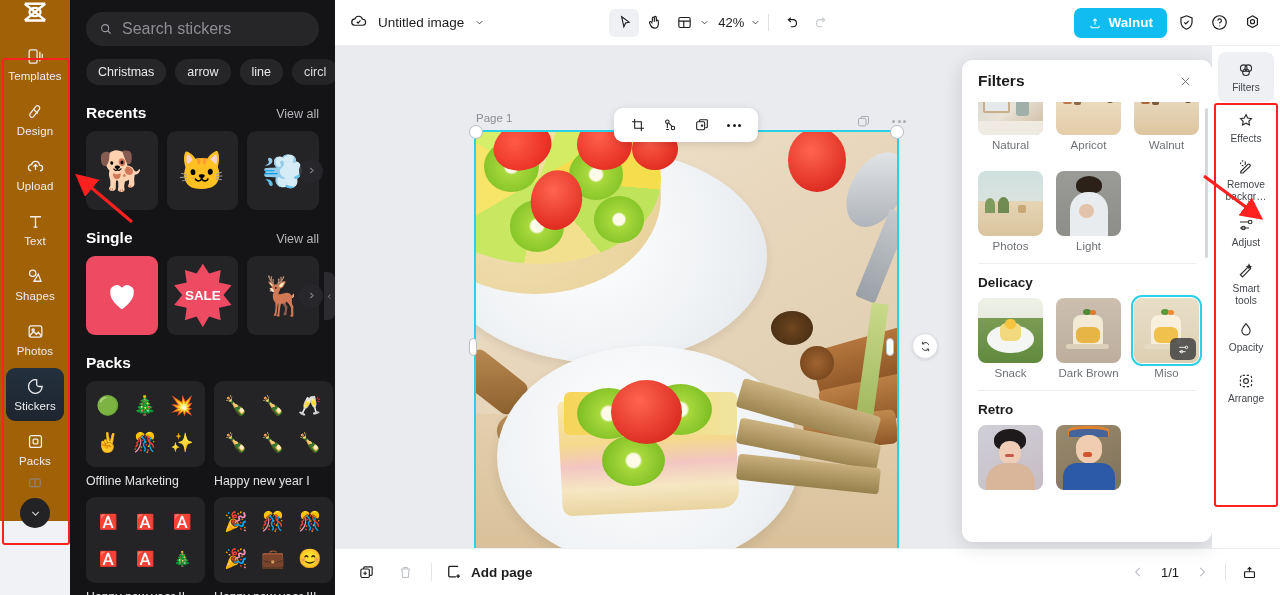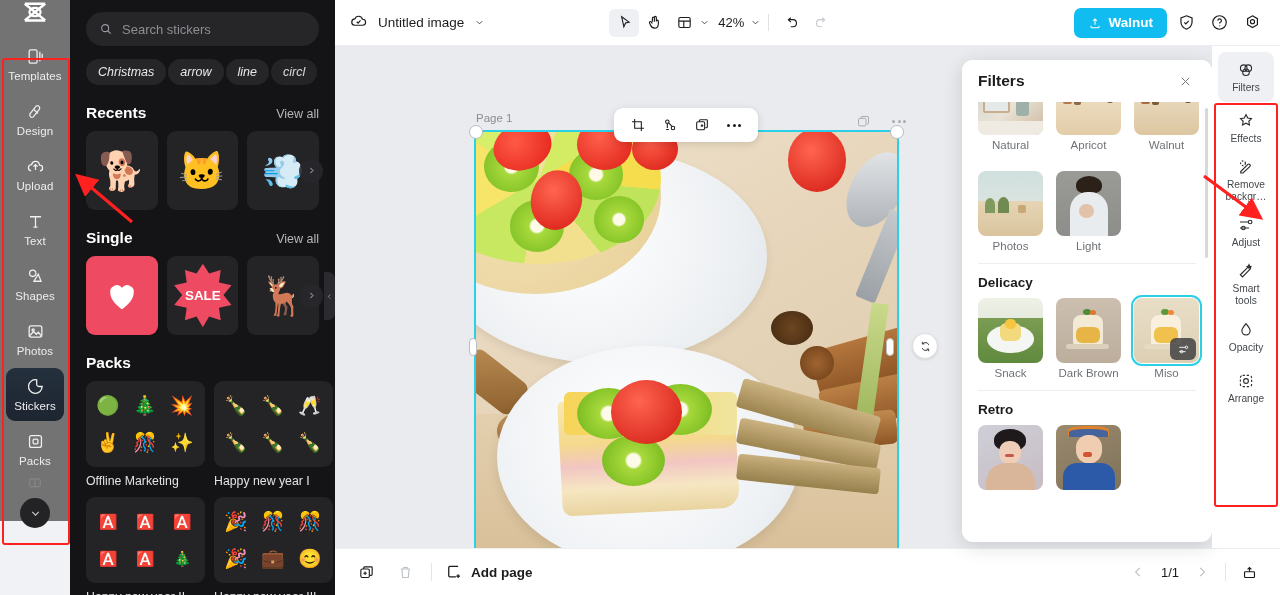--- a/index.html
+++ b/index.html
@@ -6,21 +6,21 @@
   html, body {
     width: 1280px; height: 595px;
     overflow: hidden;
     font-family: "Liberation Sans", sans-serif;
     background: #f0f2f5;
   }
   .app { position: relative; width: 1280px; height: 595px; display: flex; }
 
   
   .rail {
-    width: 70px; height: 521px; background: #737373;
+    width: 70px; height: 521px; background: #a16207;
     display: flex; flex-direction: column; align-items: center;
     flex: 0 0 70px; position: relative; z-index: 5;
   }
   .logo-wrap { height: 46px; display:flex; align-items:center; justify-content:center; width:100%; }
   .logo { width: 30px; height: 26px; color:#fff; }
   .rail-divider { width: 26px; height: 2px; background:#2e2e30; border-radius:2px; margin-bottom:8px; }
   .rail-items { display:flex; flex-direction:column; align-items:center; gap:2px; width:100%; padding-top:4px;}
   .rail-item {
     width: 58px; height: 53px; border-radius: 9px;
     display:flex; flex-direction:column; align-items:center; justify-content:center;
@@ -46,22 +46,22 @@
   
   .panel {
     width: 265px; flex:0 0 265px; height:595px; background:#141416;
     position:relative; overflow:hidden; padding: 0 16px;
   }
   .search-box {
     margin: 12px 0 0 0; height: 34px; background:#262629; border-radius:18px;
     display:flex; align-items:center; gap:9px; padding: 0 13px;
   }
   .search-box svg { width:14px;height:14px;stroke:#9a9aa0;fill:none;stroke-width:1.9;}
-  .search-ph { font-size:13px; color:#8d8d93; }
-  .chips { display:flex; gap:2px; margin-top:13px;font-style:italic; }
+  .search-ph { font-size:16px; color:#8d8d93; }
+  .chips { display:flex; gap:9px; margin-top:13px; }
   .chip {
     background:#262629; color:#e8e8ea; font-size:12.5px; border-radius:15px;
     padding:6px 12px; white-space:nowrap; cursor:pointer;
   }
   .chip.cut { opacity:.92; }
   .sec-head { display:flex; align-items:baseline; justify-content:space-between; margin-top:19px; }
   .sec-title { font-size:15.5px; font-weight:bold; color:#fff; }
   .sec-link { font-size:12.5px; color:#b6b6bb; cursor:pointer; }
   .tile-row { display:flex; gap:9px; margin-top:9px; position:relative; }
   .tile {

